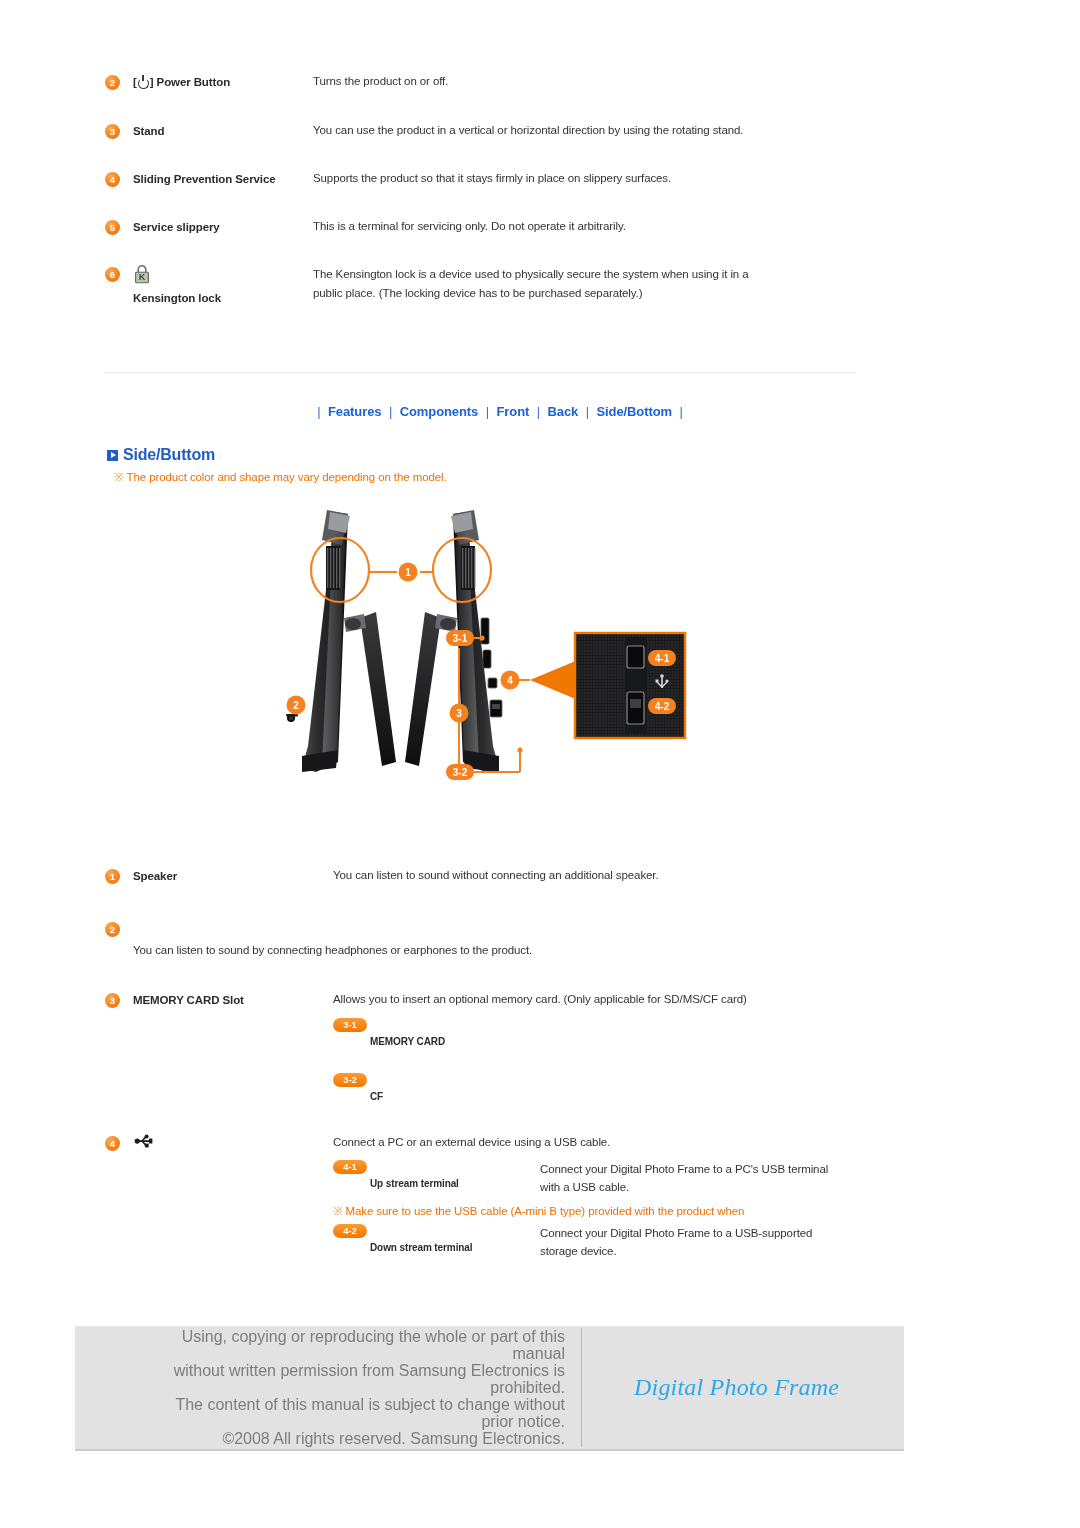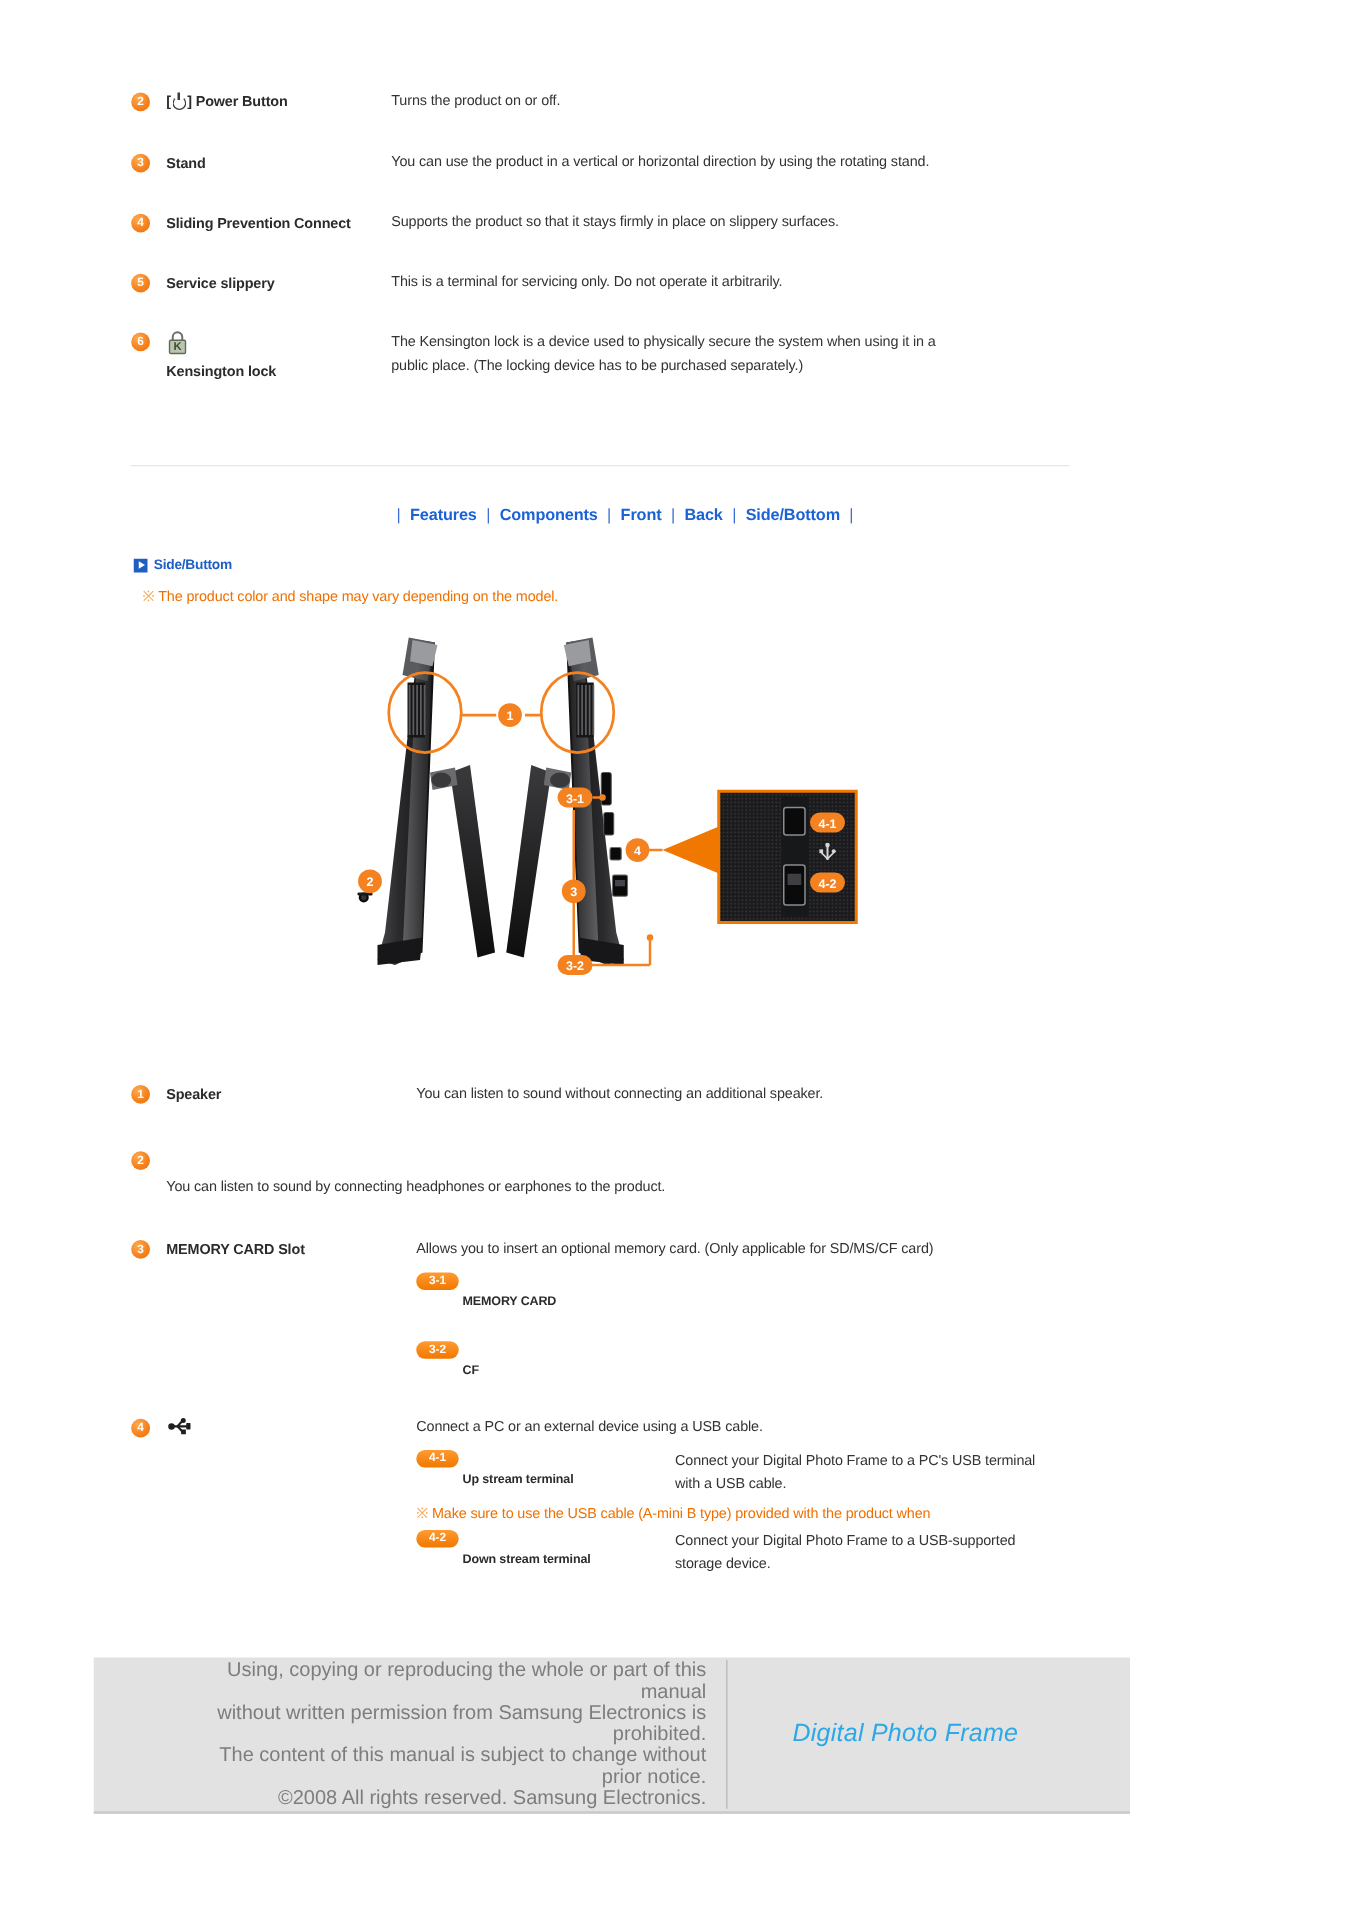--- a/index.html
+++ b/index.html
@@ -170,21 +170,21 @@
   }
   .head-marker::after {
     content: "";
     position: absolute;
     left: 3.5px; top: 2.5px;
     border-left: 5px solid #ffffff;
     border-top: 3px solid transparent;
     border-bottom: 3px solid transparent;
   }
   .section-title {
-    font-size: 11px;
+    font-size: 16px;
     font-weight: bold;
     color: #1f5fc4;
     letter-spacing: -0.2px;
   }
 
   .note {
     position: absolute;
     left: 114px;
     font-size: 11.5px;
     color: #ef7000;
@@ -275,23 +275,23 @@
   .footer-text {
     text-align: right;
     font-size: 16px;
     color: #7d7d7d;
     line-height: 17px;
     padding-right: 16px;
     border-right: 1px solid #b6b6b6;
     width: 400px;
   }
   .footer-brand {
-    font-family: Liberation Sans, sans-serif;
+    font-family: Liberation Serif, serif;
     font-style: italic;
-    font-size: 20px;
+    font-size: 24px;
     color: #2aa8e8;
     padding-left: 52px;
     letter-spacing: 0.2px;
   }
 </style>
 </head>
 <body>
 
 <div class="page">
 
@@ -314,21 +314,21 @@
       <div class="label-col">Stand</div>
       <div class="desc-col">You can use the product in a vertical or horizontal direction by using the rotating stand.</div>
     </div>
 
     <div class="spec-row" style="margin-bottom:28px;">
       <div class="badge-col">
         <span class="badge">4</span>
       </div>
       <div class="label-col">
         <span class="line">Sliding Prevention</span>
-        <span class="line">Connect</span>
+        <span class="line">Service</span>
       </div>
       <div class="desc-col">Supports the product so that it stays firmly in place on slippery surfaces.</div>
     </div>
 
     <div class="spec-row" style="margin-bottom:27px;">
       <div class="badge-col">
         <span class="badge">5</span>
       </div>
       <div class="label-col">Service slippery</div>
       <div class="desc-col">This is a terminal for servicing only. Do not operate it arbitrarily.</div>

